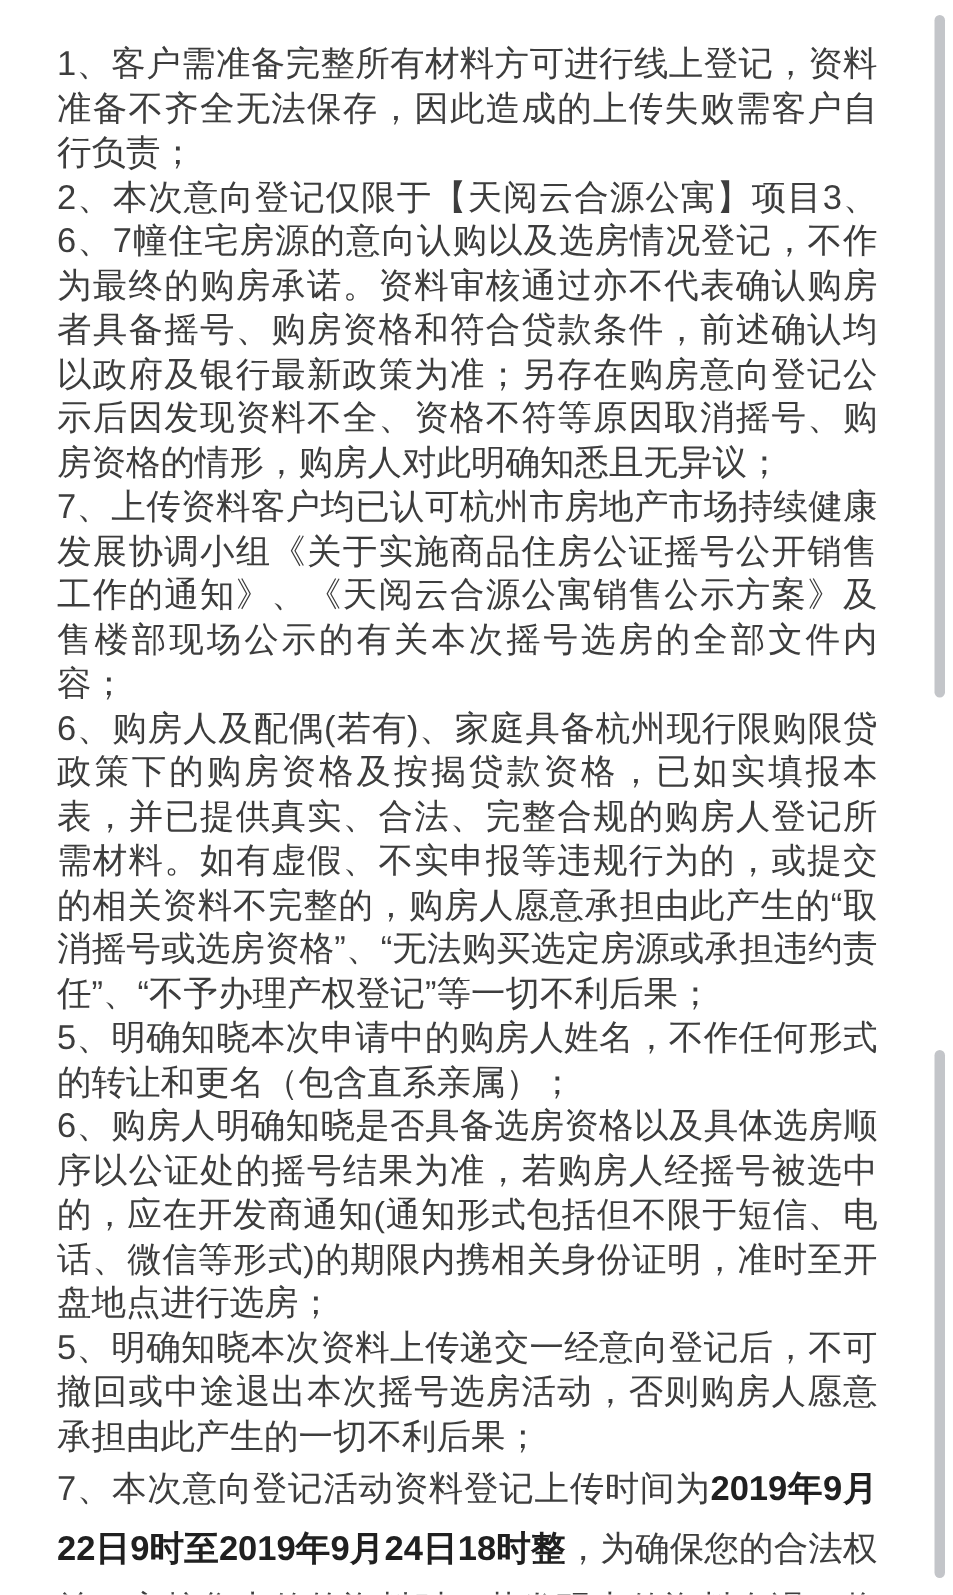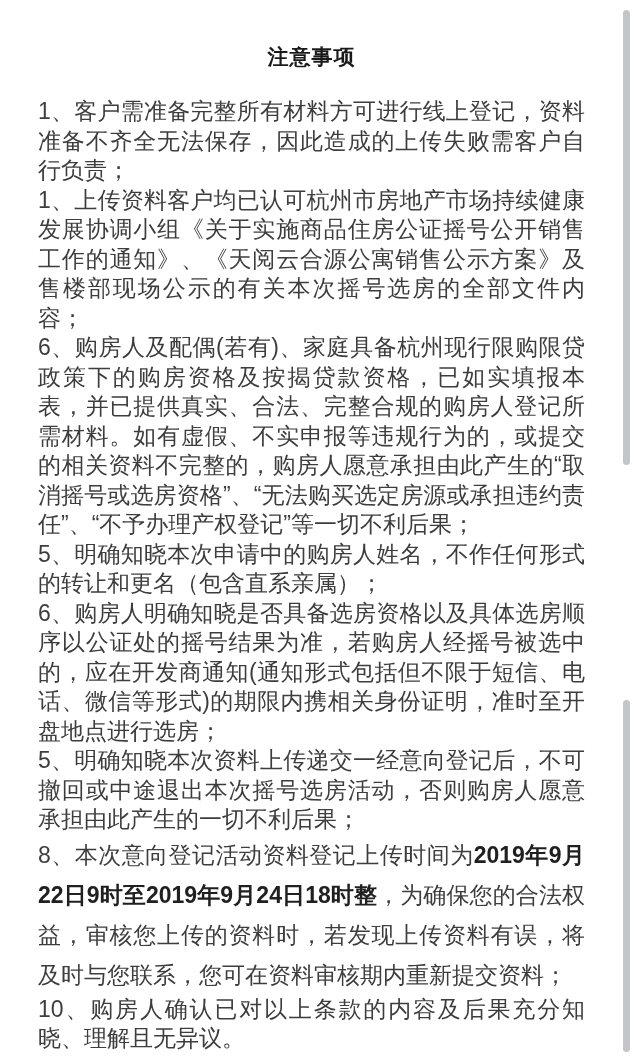--- a/index.html
+++ b/index.html
@@ -64,38 +64,38 @@
     border-radius:4px;
   }
   .sb-a { top:10px;  height:455px; }
   .sb-b { top:700px; height:352px; }
 </style>
 </head>
 <body>
 
 <div class="page">
 
-  <div class="page-title">注意事项</div>
 
   <div class="terms">
 
     <p class="term-item">1、客户需准备完整所有材料方可进行线上登记，资料准备不齐全无法保存，因此造成的上传失败需客户自行负责；</p>
 
+    <p class="term-item">2、本次意向登记仅限于【天阅云合源公寓】项目3、6、7幢住宅房源的意向认购以及选房情况登记，不作为最终的购房承诺。资料审核通过亦不代表确认购房者具备摇号、购房资格和符合贷款条件，前述确认均以政府及银行最新政策为准；另存在购房意向登记公示后因发现资料不全、资格不符等原因取消摇号、购房资格的情形，购房人对此明确知悉且无异议；</p>
 
-    <p class="term-item">1、上传资料客户均已认可杭州市房地产市场持续健康发展协调小组《关于实施商品住房公证摇号公开销售工作的通知》、《天阅云合源公寓销售公示方案》及售楼部现场公示的有关本次摇号选房的全部文件内容；</p>
+    <p class="term-item">7、上传资料客户均已认可杭州市房地产市场持续健康发展协调小组《关于实施商品住房公证摇号公开销售工作的通知》、《天阅云合源公寓销售公示方案》及售楼部现场公示的有关本次摇号选房的全部文件内容；</p>
 
     <p class="term-item">6、购房人及配偶(若有)、家庭具备杭州现行限购限贷政策下的购房资格及按揭贷款资格，已如实填报本表，并已提供真实、合法、完整合规的购房人登记所需材料。如有虚假、不实申报等违规行为的，或提交的相关资料不完整的，购房人愿意承担由此产生的“取消摇号或选房资格”、“无法购买选定房源或承担违约责任”、“不予办理产权登记”等一切不利后果；</p>
 
     <p class="term-item">5、明确知晓本次申请中的购房人姓名，不作任何形式的转让和更名（包含直系亲属）；</p>
 
     <p class="term-item">6、购房人明确知晓是否具备选房资格以及具体选房顺序以公证处的摇号结果为准，若购房人经摇号被选中的，应在开发商通知(通知形式包括但不限于短信、电话、微信等形式)的期限内携相关身份证明，准时至开盘地点进行选房；</p>
 
     <p class="term-item">5、明确知晓本次资料上传递交一经意向登记后，不可撤回或中途退出本次摇号选房活动，否则购房人愿意承担由此产生的一切不利后果；</p>
 
-    <p class="term-item loose"><span>8、本次意向登记活动资料登记上传时间为</span><b class="bold-date">2019年9月22日9时至2019年9月24日18时整</b><span>，为确保您的合法权益，审核您上传的资料时，若发现上传资料有误，将及时与您联系，您可在资料审核期内重新提交资料；</span></p>
+    <p class="term-item loose"><span>7、本次意向登记活动资料登记上传时间为</span><b class="bold-date">2019年9月22日9时至2019年9月24日18时整</b><span>，为确保您的合法权益，审核您上传的资料时，若发现上传资料有误，将及时与您联系，您可在资料审核期内重新提交资料；</span></p>
 
 
     <p class="term-item">10、购房人确认已对以上条款的内容及后果充分知晓、理解且无异议。</p>
 
   </div>
 
   <div class="agree-row">
     
     
     

